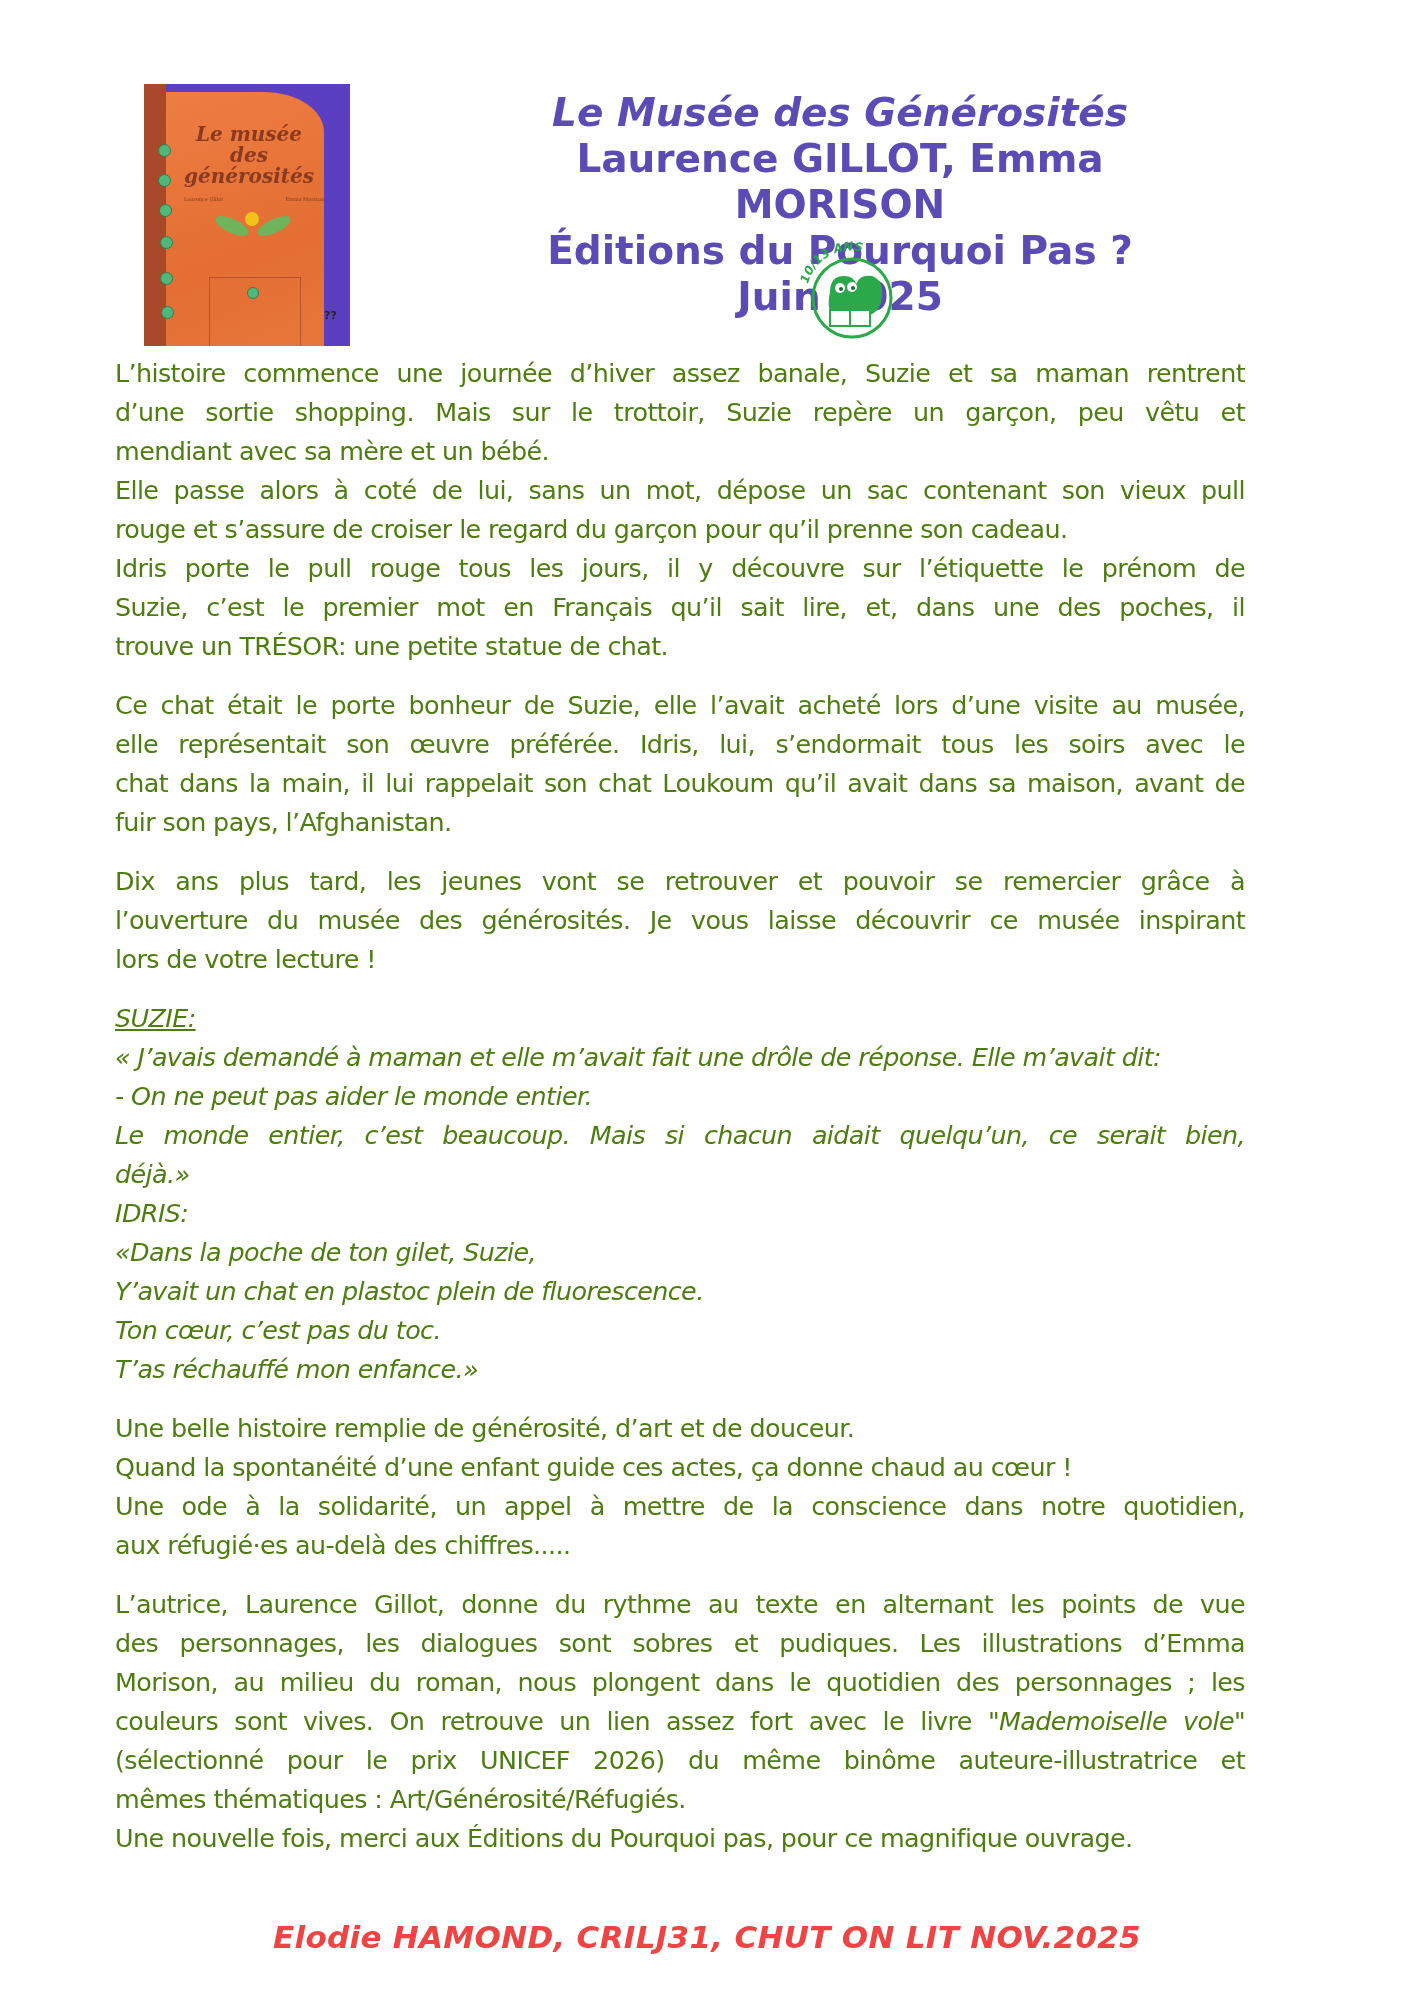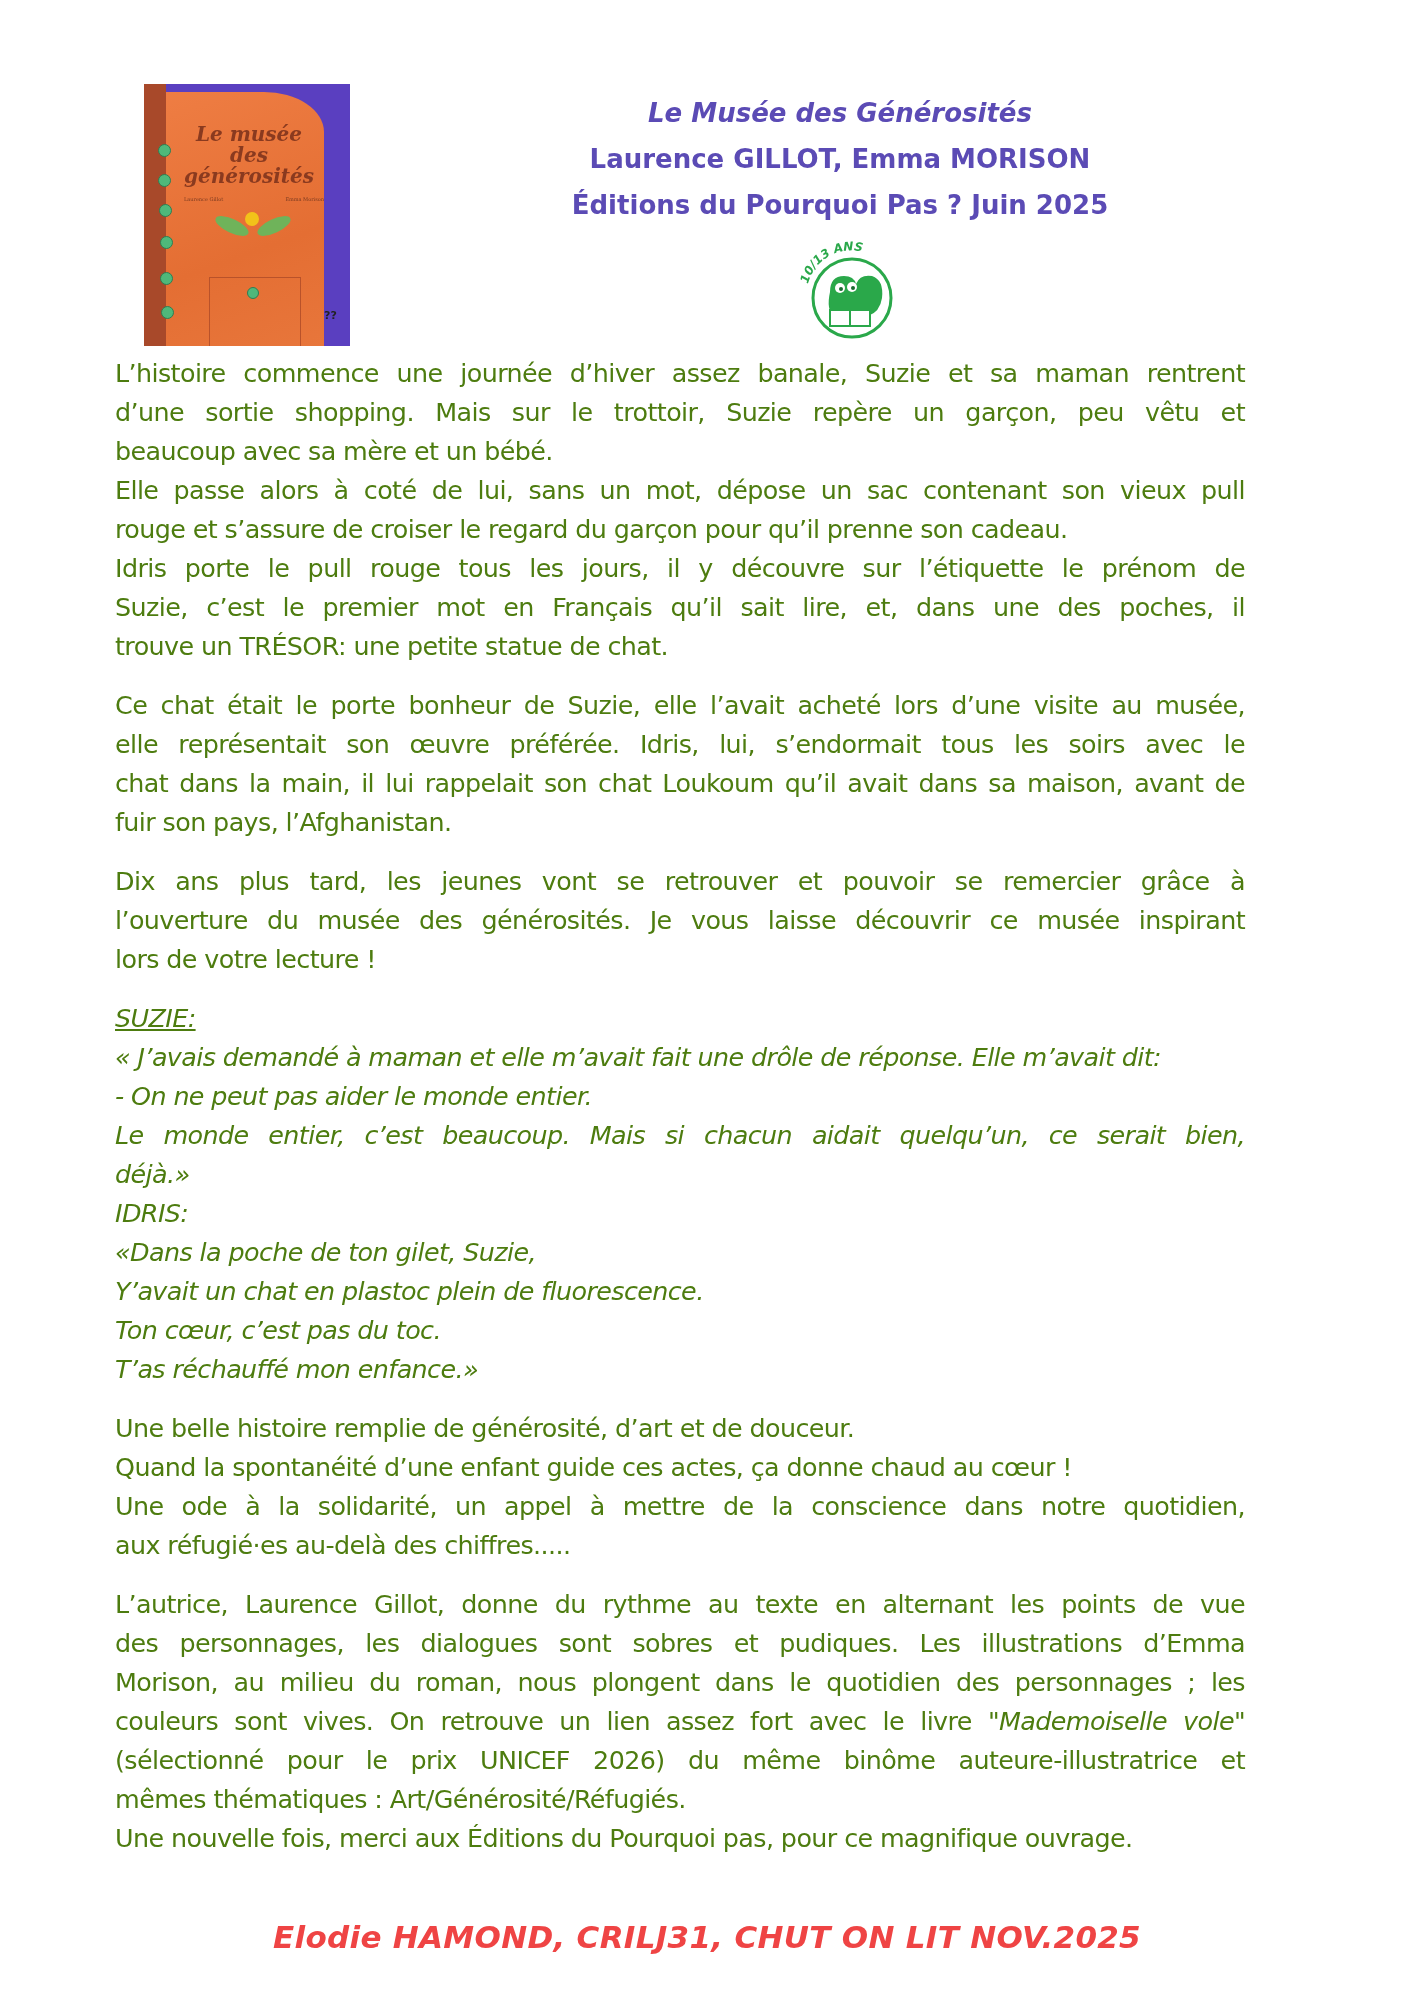--- a/index.html
+++ b/index.html
@@ -27,21 +27,21 @@
     }
     .cover .cauthors { position: absolute; left: 40px; top: 112px; width: 140px; font-size: 5px; color: #7a3a20; display: flex; justify-content: space-between; font-family: "DejaVu Serif", serif; }
     .cover .leaf { position: absolute; width: 36px; height: 14px; background: #6fb35a; border-radius: 50%; }
     .cover .flower { position: absolute; left: 101px; top: 128px; width: 14px; height: 14px; background: #f2c21a; border-radius: 50%; }
     .cover .pocket { position: absolute; left: 65px; top: 193px; width: 90px; height: 80px; border: 1px solid #b9522a; border-bottom: none; }
     .cover .pbtn { position: absolute; left: 103px; top: 203px; width: 10px; height: 10px; border-radius: 50%; background: #4fb87a; border: 1px solid #2f7d52; }
     .cover .logo { position: absolute; left: 180px; top: 225px; font-size: 11px; color: #222; font-weight: bold; }
 
     .header-block {
       position: absolute; left: 500px; top: 90px; width: 680px; text-align: center;
-      color: #5b4bb5; font-weight: bold; font-size: 26px; line-height: 46px;
+      color: #5b4bb5; font-weight: bold; font-size: 39px; line-height: 46px;
       font-family: "DejaVu Sans", sans-serif;
     }
     .header-block .t1 { font-style: italic; }
 
     .age-badge { position: absolute; left: 790px; top: 232px; width: 120px; height: 110px; }
 
     .body-text {
       position: absolute; left: 115px; top: 354px; width: 1130px;
       font-size: 25.4px; line-height: 39px; color: #4d7c0f;
       font-family: "DejaVu Sans", sans-serif; letter-spacing: -0.6px;
@@ -108,21 +108,21 @@
   <circle cx="51" cy="57" r="2" fill="#1a6a30"></circle>
   <circle cx="63" cy="56" r="2" fill="#1a6a30"></circle>
   <rect x="40" y="78" width="40" height="16" fill="#fff" stroke="#2aa84a" stroke-width="2"></rect>
   <line x1="60" y1="78" x2="60" y2="94" stroke="#2aa84a" stroke-width="2"></line>
 </svg>
 
 <div class="body-text">
   <p>
     <span class="just">L’histoire commence une journée d’hiver assez banale, Suzie et sa maman rentrent</span>
     <span class="just">d’une sortie shopping. Mais sur le trottoir, Suzie repère un garçon, peu vêtu et</span>
-    <span class="line">beaucoup avec sa mère et un bébé.</span>
+    <span class="line">mendiant avec sa mère et un bébé.</span>
     <span class="just">Elle passe alors à coté de lui, sans un mot, dépose un sac contenant son vieux pull</span>
     <span class="line">rouge et s’assure de croiser le regard du garçon pour qu’il prenne son cadeau.</span>
     <span class="just">Idris porte le pull rouge tous les jours, il y découvre sur l’étiquette le prénom de</span>
     <span class="just">Suzie, c’est le premier mot en Français qu’il sait lire, et, dans une des poches, il</span>
     <span class="line">trouve un TRÉSOR: une petite statue de chat.</span>
   </p>
   <p>
     <span class="just">Ce chat était le porte bonheur de Suzie, elle l’avait acheté lors d’une visite au musée,</span>
     <span class="just">elle représentait son œuvre préférée. Idris, lui, s’endormait tous les soirs avec le</span>
     <span class="just">chat dans la main, il lui rappelait son chat Loukoum qu’il avait dans sa maison, avant de</span>

